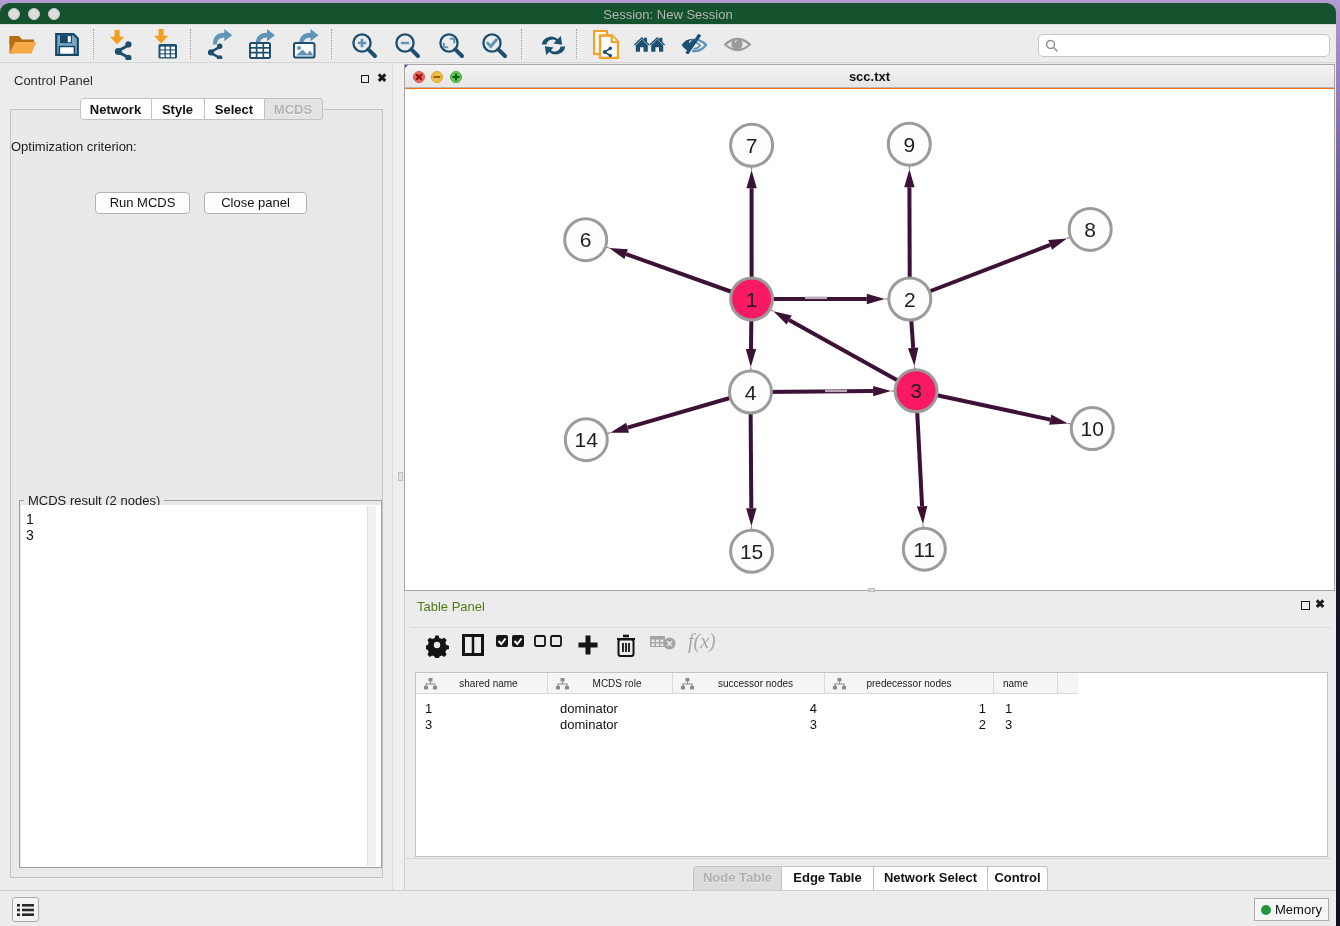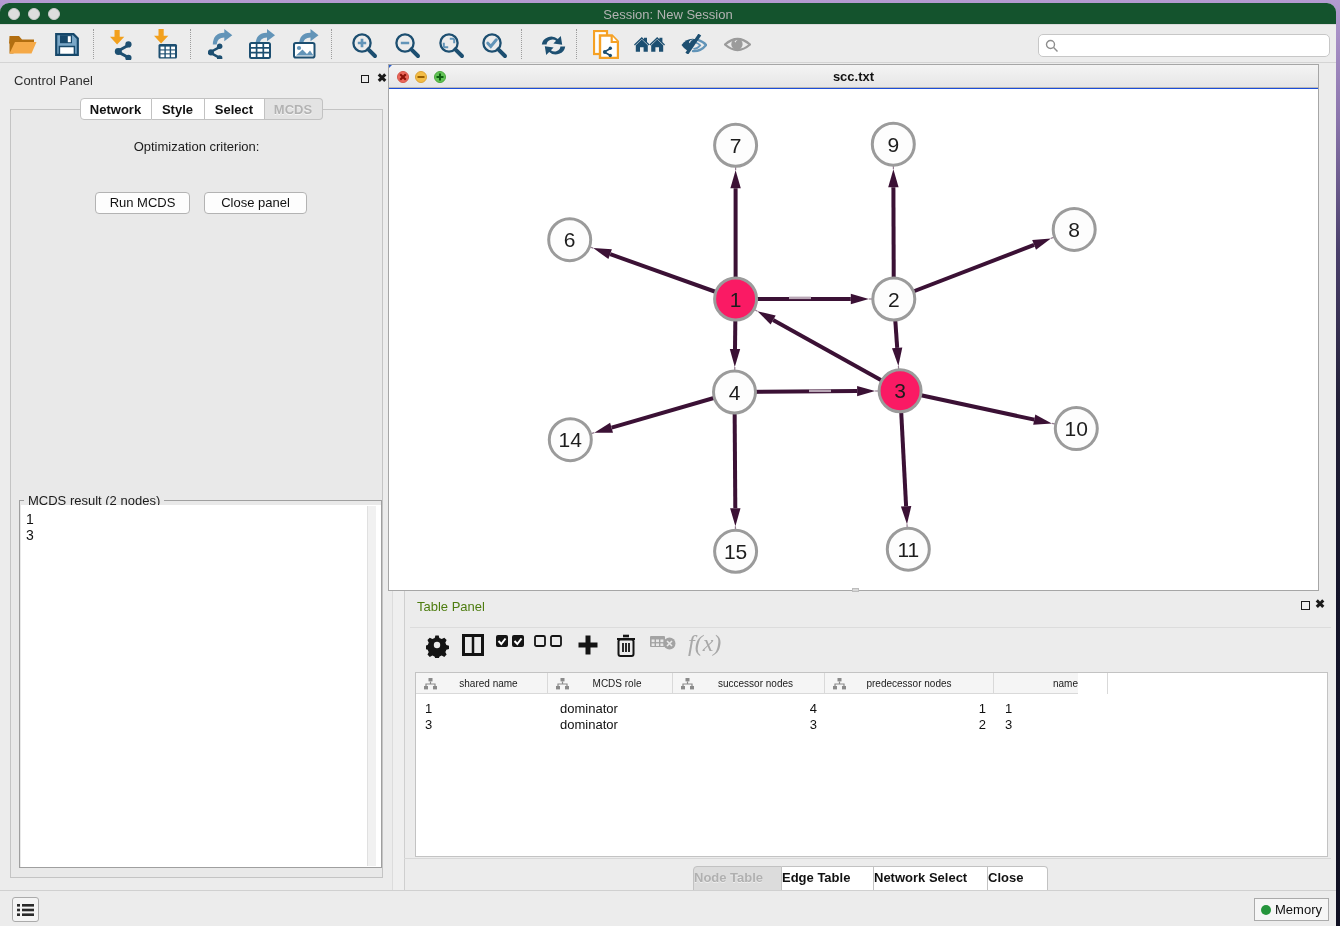--- a/index.html
+++ b/index.html
@@ -12,47 +12,47 @@
 .ticon{position:absolute;top:8px}
 .search{position:absolute;left:1038px;top:9px;width:292px;height:23px;background:#fff;border:1px solid #c7c7c7;border-radius:5px}
 
 .cp-title{position:absolute;left:14px;top:70px;font-size:13px;color:#2d2d2d}
 .tabrow{position:absolute;left:5px;top:95px;width:392px;height:22px;text-align:center;z-index:5}
 .tabs{display:inline-flex;height:21px}
 .tab{background:#fff;border:1px solid #c2c2c2;border-left:none;font-size:13px;font-weight:bold;color:#111;height:22px;line-height:21px;text-align:center}
 .tab.first{border-left:1px solid #c2c2c2;border-radius:4px 0 0 4px}
 .tab.seldis{background:#e3e3e3;color:#b2b2b2;border-radius:0 4px 4px 0;text-shadow:0 1px 0 #f5f5f5}
 .cp-panel{position:absolute;left:10px;top:106px;width:373px;height:769px;background:#e9e9e9;border:1px solid #c4c4c4}
-.opt-label{position:absolute;left:0;top:29px;width:100%;text-align:center;font-size:13px;color:#1c1c1c}
+.opt-label{position:absolute;left:0;top:29px;width:100%;font-size:13px;color:#1c1c1c}
 .combo{position:absolute;left:33px;top:49px;width:312px;height:23px;background:#fff;border:1px solid #b3b3b3;border-radius:4px;font-size:14px;color:#111;line-height:21px;padding-left:13px}
 .btn{position:absolute;height:22px;background:#fdfdfd;border:1px solid #b3b3b3;border-radius:4px;font-size:13px;color:#111;text-align:center;line-height:20px}
 .group{position:absolute;left:8px;top:390px;width:363px;height:368px;border:1px solid #9f9f9f}
 .gleg{position:absolute;left:4px;top:-8px;background:#e9e9e9;padding:0 4px;font-size:13px;color:#1c1c1c}
 .gwhite{position:absolute;left:1px;top:4px;width:360px;height:362px;background:#fff}
 .vsb{position:absolute;right:5px;top:1px;width:9px;height:360px;background:#f1f1f1;border-left:1px solid #e0e0e0}
 
 .vdiv{position:absolute;left:404px;top:61px;width:1px;height:826px;background:#cfcfcf}
 .divknob{position:absolute;left:398px;top:469px;width:5px;height:9px;background:#e2e2e2;border:1px solid #c0c0c0}
 
-.netwin{position:absolute;left:388px;top:61px;width:931px;height:527px;background:#1d4ed8;border:1px solid #a6a6a6}
+.netwin{position:absolute;left:404px;top:61px;width:931px;height:527px;background:#f97316;border:1px solid #a6a6a6}
 .nettb{position:absolute;left:0;top:0;width:929px;height:23px;background:linear-gradient(#f4f4f4,#e6e6e6);border-bottom:1px solid #b8b8b8}
 .nt{position:absolute;top:4.5px;width:12px;height:12px;border-radius:50%}
 .nettitle{position:absolute;top:4px;left:0;width:100%;text-align:center;font-size:13px;font-weight:bold;color:#111}
 .netcorner{position:absolute;left:0;top:0;width:0;height:0;border-top:3px solid #2a5fd0;border-right:3px solid transparent}
 .nethandle{position:absolute;left:463px;top:523px;width:7px;height:4px;background:#d8d8d8;border:1px solid #bdbdbd}
 
 .tp-title{position:absolute;left:417px;top:596px;font-size:13px;color:#4d7c0f}
 .tp-toolbar-line{position:absolute;left:410px;top:624px;width:921px;height:1px;background:#dcdcdc}
 .tbl{position:absolute;left:415px;top:669px;width:913px;height:185px;background:#fff;border:1px solid #c3c3c3}
 .thead{position:absolute;left:0;top:0;width:662px;height:21px;background:#f5f5f5;border-bottom:1px solid #d9d9d9}
 .th{position:absolute;top:0;height:21px;border-right:1px solid #d9d9d9;font-size:10px;color:#1a1a1a;text-align:center;line-height:21px}
 .trow{position:absolute;font-size:13px;color:#111}
 
 .btabs{position:absolute;left:693px;top:863px;display:flex;height:22px}
-.btab{background:#fff;border:1px solid #c2c2c2;border-left:none;font-size:13px;font-weight:bold;color:#111;height:40px;line-height:21px;}
+.btab{background:#fff;border:1px solid #c2c2c2;border-left:none;font-size:13px;font-weight:bold;color:#111;height:40px;line-height:21px;text-align:center}
 .btab.seldis{background:#dcdcdc;color:#b0b0b0;border-left:1px solid #c2c2c2;border-radius:4px 0 0 4px;text-shadow:0 1px 0 #eee}
 .btab.last{border-radius:0 4px 4px 0}
 
 .statusbar{position:absolute;left:0;top:887px;width:1336px;height:36px;background:#ececec;border-top:1px solid #d0d0d0}
 .lstbtn{position:absolute;left:12px;top:6px;width:27px;height:25px;background:#f4f4f4;border:1px solid #ababab;border-radius:3px}
 .membtn{position:absolute;left:1254px;top:7px;width:75px;height:23px;background:#f6f6f6;border:1px solid #ababab;font-size:13px;color:#111;text-align:center;line-height:21px}
 .memdot{display:inline-block;width:10px;height:10px;border-radius:50%;background:#25953c;margin-right:4px;vertical-align:-1px}
 </style></head><body>
 <div class="window">
  <div class="titlebar">
@@ -375,21 +375,21 @@
           <rect x="1.6" y="5.5" width="3" height="2.6" fill="#e9e9e9"></rect>
           <rect x="6" y="5.5" width="3" height="2.6" fill="#e9e9e9"></rect>
           <rect x="10.4" y="5.5" width="3" height="2.6" fill="#e9e9e9"></rect>
           <rect x="1.6" y="9.4" width="3" height="2.6" fill="#e9e9e9"></rect>
           <rect x="6" y="9.4" width="3" height="2.6" fill="#e9e9e9"></rect>
           <rect x="10.4" y="9.4" width="3" height="2.6" fill="#e9e9e9"></rect>
           <circle cx="19.5" cy="9.5" r="6"></circle>
           <path d="M17 7 l5 5 M22 7 l-5 5" stroke="#e9e9e9" stroke-width="1.6"></path>
         </g>
       </svg></div>
-    <div style="position:absolute;left:688px;top:627px;font-family:'Liberation Serif',serif;font-style:italic;font-size:24px;color:#a8a8a8">f(x)</div>
+    <div style="position:absolute;left:688px;top:627px;font-family:'Liberation Serif',serif;font-style:italic;font-size:20px;color:#a8a8a8">f(x)</div>
  <div class="tbl">
    <div class="thead">
      <div class="th" style="left:0;width:132px"><svg width="13" height="12" viewBox="0 0 13 12" style="position:absolute;left:8px;top:4.5px">
             <g fill="#8a8a8a">
               <rect x="4.5" y="0" width="4" height="3.4"></rect>
               <rect x="0" y="8" width="4" height="3.4"></rect>
               <rect x="9" y="8" width="4" height="3.4"></rect>
               <path d="M6.5 3.4 v2.6 M2 8 v-2 h9 v2" stroke="#8a8a8a" stroke-width="1.2" fill="none"></path>
             </g>
           </svg><span style="margin-left:14px">shared name</span></div>
@@ -410,39 +410,39 @@
             </g>
           </svg><span style="margin-left:14px">successor nodes</span></div>
      <div class="th" style="left:409px;width:169px"><svg width="13" height="12" viewBox="0 0 13 12" style="position:absolute;left:8px;top:4.5px">
             <g fill="#8a8a8a">
               <rect x="4.5" y="0" width="4" height="3.4"></rect>
               <rect x="0" y="8" width="4" height="3.4"></rect>
               <rect x="9" y="8" width="4" height="3.4"></rect>
               <path d="M6.5 3.4 v2.6 M2 8 v-2 h9 v2" stroke="#8a8a8a" stroke-width="1.2" fill="none"></path>
             </g>
           </svg><span style="">predecessor nodes</span></div>
-     <div class="th" style="left:608px;width:84px">name</div>
+     <div class="th" style="left:558px;width:84px">name</div>
    </div>
    <div class="trow" style="left:9px;top:28px">1</div>
    <div class="trow" style="left:144px;top:28px">dominator</div>
    <div class="trow" style="left:257px;top:28px;width:144px;text-align:right">4</div>
    <div class="trow" style="left:409px;top:28px;width:161px;text-align:right">1</div>
    <div class="trow" style="left:589px;top:28px">1</div>
    <div class="trow" style="left:9px;top:44px">3</div>
    <div class="trow" style="left:144px;top:44px">dominator</div>
    <div class="trow" style="left:257px;top:44px;width:144px;text-align:right">3</div>
    <div class="trow" style="left:409px;top:44px;width:161px;text-align:right">2</div>
    <div class="trow" style="left:589px;top:44px">3</div>
  </div>
  <div style="position:absolute;left:404px;top:855px;width:927px;height:1px;background:#d8d8d8"></div>
  <div class="btabs">
    <div class="btab seldis" style="width:89px">Node Table</div>
       <div class="btab" style="width:92px">Edge Table</div>
       <div class="btab" style="width:114px">Network Select</div>
-      <div class="btab last" style="width:60px">Close</div>
+      <div class="btab last" style="width:60px">Control</div>
  </div>
 
  <div class="statusbar">
    <div class="lstbtn">
         <svg width="17" height="14" viewBox="0 0 17 14" style="position:absolute;left:4px;top:4.5px">
           <g fill="#2a2a2a">
             <rect x="0" y="1" width="3" height="2.6"></rect>
             <rect x="5" y="1" width="12" height="2.6"></rect>
             <rect x="0" y="5.7" width="3" height="2.6"></rect>
             <rect x="5" y="5.7" width="12" height="2.6"></rect>

